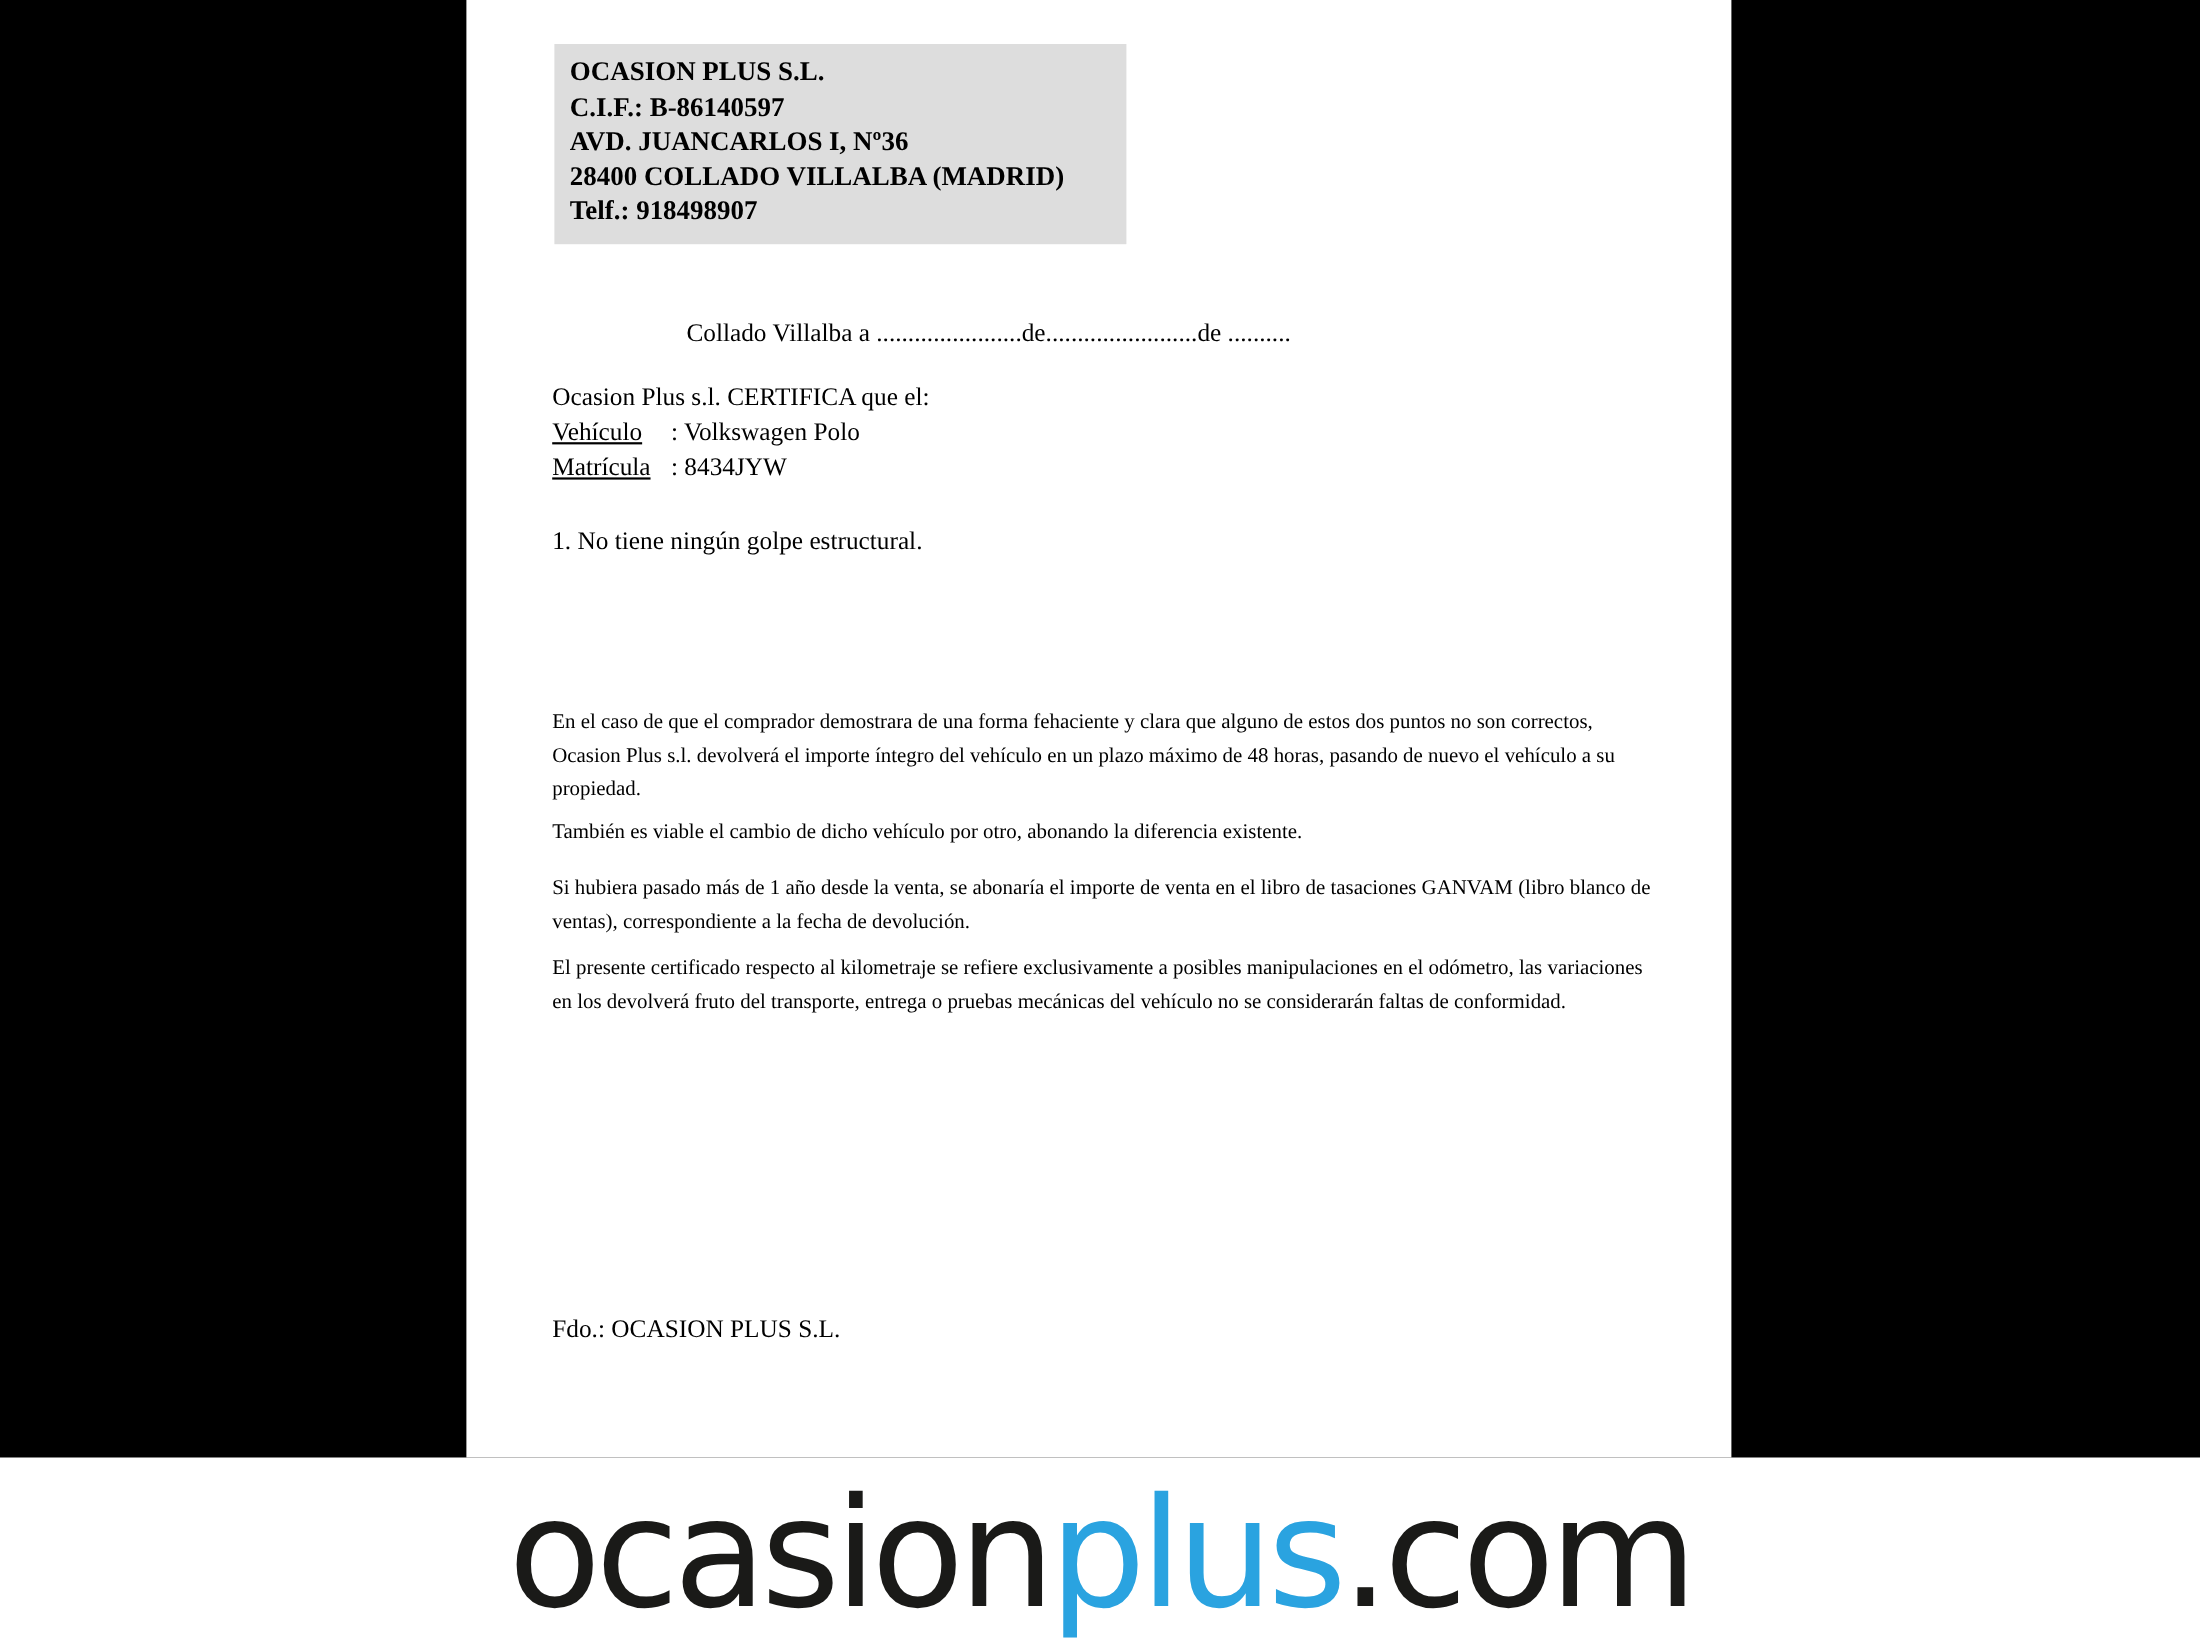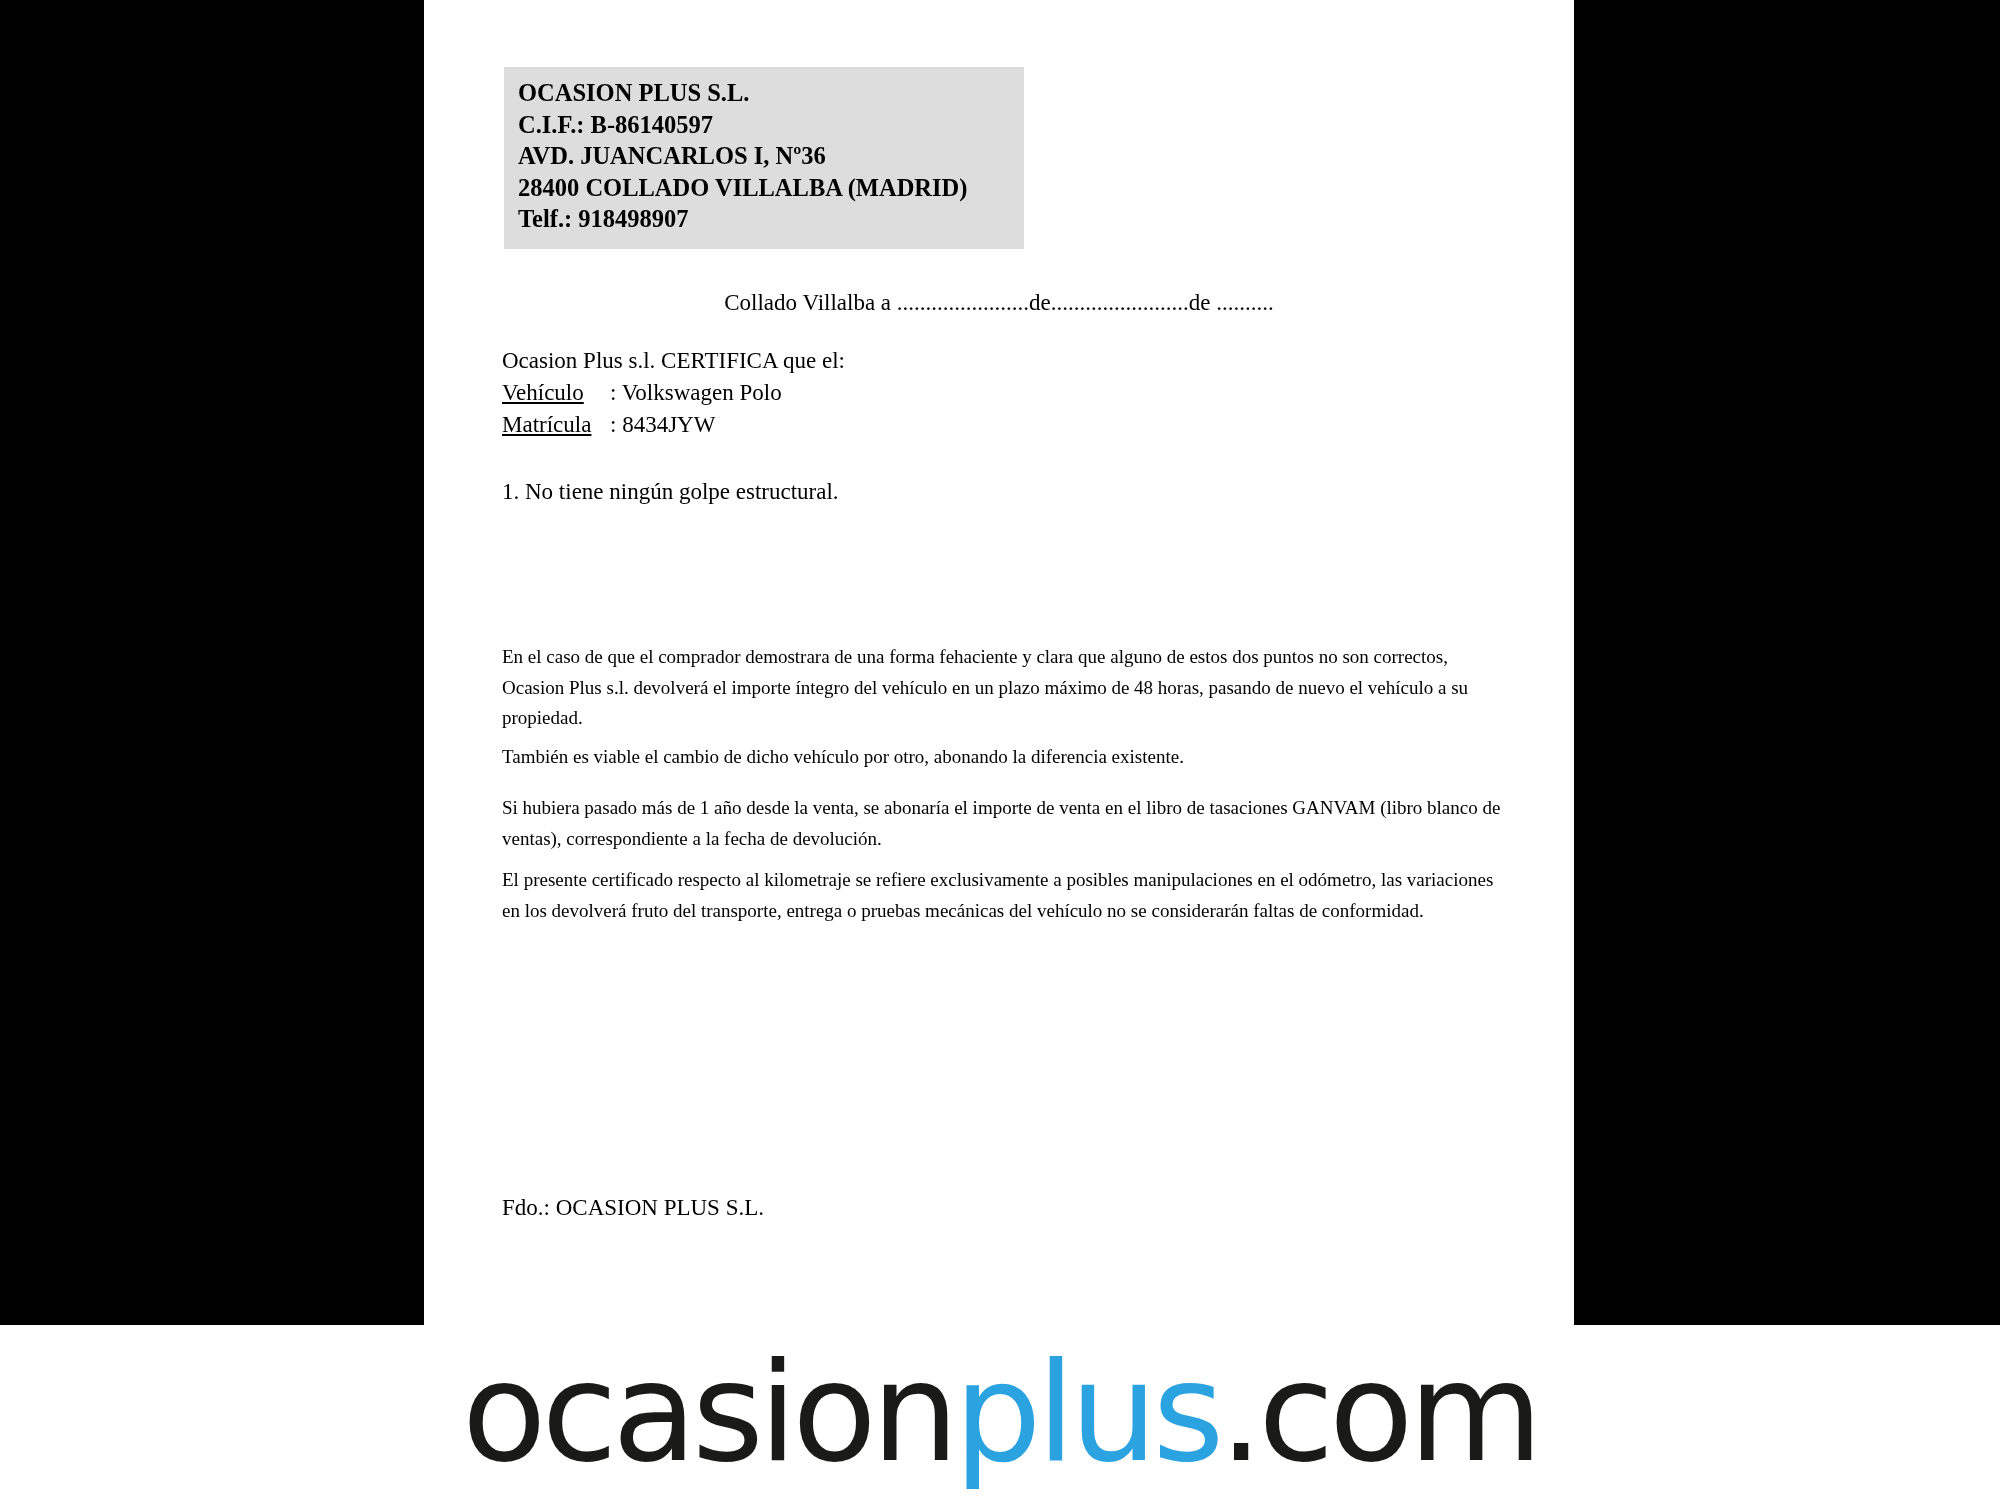--- a/index.html
+++ b/index.html
@@ -37,43 +37,43 @@
     position: absolute;
     left: 0; top: 0;
     width: 1150px;
     height: 1325px;
   }
 
   
   #company-block {
     position: absolute;
     left: 80px;
-    top: 67px;
+    top: 40px;
     width: 520px;
     background: #dddddd;
     padding: 10px 14px 14px 14px;
     box-sizing: border-box;
   }
   #company-block .line {
     font-weight: bold;
     font-size: 24.5px;
     line-height: 31.5px;
     color: #000000;
     white-space: nowrap;
   }
 
   
   #place-date {
     position: absolute;
     left: 0px;
     top: 290px;
     width: 1150px;
-    text-align: center;
     font-size: 23px;
     color: #000;
+    padding-left: 200px;
     box-sizing: border-box;
   }
 
   
   #certifies {
     position: absolute;
     left: 78px;
     top: 345px;
     font-size: 23px;
     line-height: 32px;

